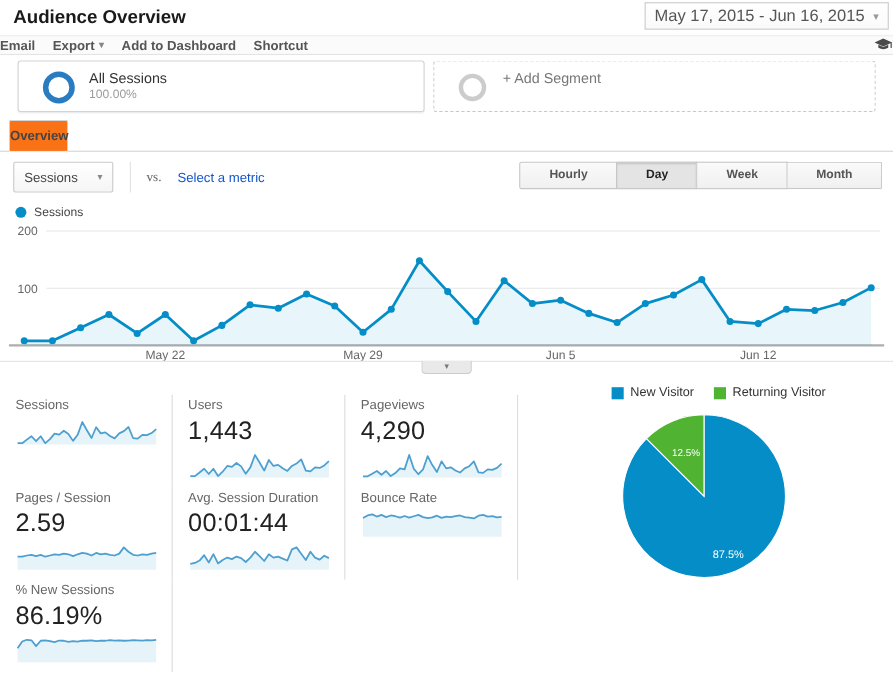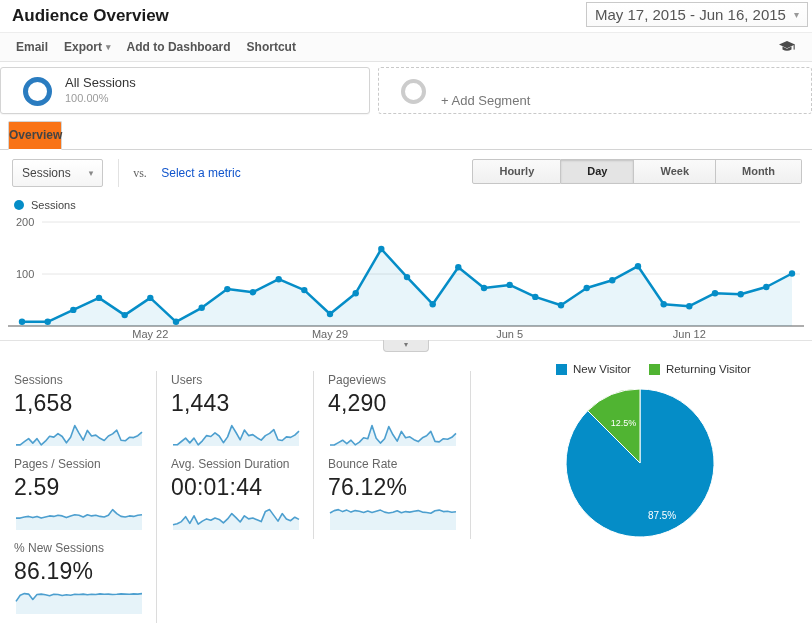--- a/index.html
+++ b/index.html
@@ -9,37 +9,37 @@
 
   
   .hdr { position:relative; height:32px; }
   .title { position:absolute; left:12px; top:6px; font-size:17px; font-weight:bold; color:#1a1a1a; }
   .datepick { position:absolute; right:4px; top:2px; height:25px; display:flex; align-items:center;
     border:1px solid #c9c9c9; background:linear-gradient(#fff,#fafafa); padding:0 8px; cursor:pointer; }
   .datepick .dtext { font-size:15px; color:#555; }
   .datepick .caret { font-size:10px; color:#999; margin-left:8px; }
 
   
-  .toolbar { height:30px; border-top:1px solid #ededed; border-bottom:1px solid #e4e4e4; background:#fbfbfb;
-    display:flex; align-items:center; padding:0 16px; }
+  .toolbar { height:18px; border-top:1px solid #ededed; border-bottom:1px solid #e4e4e4; background:#fbfbfb;
+    display:flex; align-items:center; padding:0 0; }
   .tb-link { font-size:12px; font-weight:bold; color:#555; margin-right:16px; cursor:pointer; display:flex; align-items:center; }
   .tb-link .caret { font-size:9px; color:#888; margin-left:4px; }
   .tb-spacer { flex:1; }
   .gradcap { width:18px; height:14px; cursor:pointer; }
 
   
-  .segments { height:58px; padding:5px 0; display:flex; gap:8px; }
+  .segments { height:58px; padding:5px 16px; display:flex; gap:8px; }
   .seg-card { position:relative; width:370px; height:47px; border:1px solid #d4d4d4; border-radius:3px;
     background:#fff; box-shadow:0 1px 1px rgba(0,0,0,0.04); cursor:pointer; }
   .seg-donut { position:absolute; left:22px; top:9px; width:29px; height:29px; border:5px solid #2a7cc0; border-radius:50%; }
   .seg-name { position:absolute; left:64px; top:7px; font-size:13px; color:#333; }
   .seg-pct { position:absolute; left:64px; top:24px; font-size:11px; color:#9b9b9b; }
   .seg-add { position:relative; flex:1; height:47px; border:1px dashed #c9c9c9; border-radius:3px; cursor:pointer; }
   .seg-ring { position:absolute; left:22px; top:11px; width:25px; height:25px; border:4px solid #ccc; border-radius:50%; }
-  .seg-add-label { position:absolute; left:62px; top:25px; font-size:13px; color:#777;text-align:center; }
+  .seg-add-label { position:absolute; left:62px; top:7px; font-size:13px; color:#777;text-align:center; }
 
   
   .tabbar { position:relative; height:30px; border-bottom:1px solid #d4d4d4; }
   .tab { position:absolute; left:8px; bottom:-1px; width:54px; height:29px; background:#f97316;
     border:1px solid #d4d4d4; border-bottom:1px solid #fff; border-radius:2px 2px 0 0;
     font-size:12px; font-weight:bold; color:#444; line-height:27px; text-align:center; cursor:pointer; }
 
   
   .controls { position:relative; height:46px; padding:9px 12px 0 12px; }
   .metric-select { display:inline-flex; align-items:center; height:28px; padding:0 9px; border:1px solid #c9c9c9;
@@ -207,21 +207,20 @@
     <div class="collapse-handle">
       <span>▾</span>
     </div>
   </div>
 
   <div class="dashboard">
     <div class="metric-grid">
       <div class="mrow">
         <div class="metric">
           <div class="mlabel">Sessions</div>
-          <div class="mvalue">1,658</div>
           <svg class="spark" width="130" height="26">
               <path d="M2,25 L2.0,23.9 L6.2,23.9 L10.4,20.7 L14.6,17.6 L18.8,22.1 L23.0,17.6 L27.2,23.9 L31.4,20.2 L35.6,15.2 L39.8,16.1 L44.0,12.6 L48.2,15.5 L52.4,21.8 L56.6,16.3 L60.8,4.6 L65.0,12.1 L69.2,19.2 L73.4,9.4 L77.6,15.0 L81.8,14.1 L86.0,17.3 L90.2,19.5 L94.4,15.0 L98.6,12.9 L102.8,9.2 L107.0,19.2 L111.2,19.8 L115.4,16.3 L119.6,16.6 L123.8,14.7 L128.0,11.1 L128,25 Z" fill="rgba(5,141,199,0.10)"></path>
               <path d="M2.0,23.9 L6.2,23.9 L10.4,20.7 L14.6,17.6 L18.8,22.1 L23.0,17.6 L27.2,23.9 L31.4,20.2 L35.6,15.2 L39.8,16.1 L44.0,12.6 L48.2,15.5 L52.4,21.8 L56.6,16.3 L60.8,4.6 L65.0,12.1 L69.2,19.2 L73.4,9.4 L77.6,15.0 L81.8,14.1 L86.0,17.3 L90.2,19.5 L94.4,15.0 L98.6,12.9 L102.8,9.2 L107.0,19.2 L111.2,19.8 L115.4,16.3 L119.6,16.6 L123.8,14.7 L128.0,11.1" fill="none" stroke="#4d9fcf" stroke-width="1.6" stroke-linejoin="round"></path>
             </svg>
         </div>
         <div class="metric">
           <div class="mlabel">Users</div>
           <div class="mvalue">1,443</div>
           <svg class="spark" width="130" height="26">
               <path d="M2,25 L2.0,23.8 L6.2,23.8 L10.4,20.5 L14.6,17.1 L18.8,21.9 L23.0,17.1 L27.2,23.8 L31.4,19.8 L35.6,14.6 L39.8,15.5 L44.0,11.9 L48.2,15.0 L52.4,21.7 L56.6,15.9 L60.8,4.6 L65.0,11.5 L69.2,18.8 L73.4,9.1 L77.6,14.6 L81.8,13.6 L86.0,16.7 L90.2,19.1 L94.4,14.6 L98.6,12.4 L102.8,8.6 L107.0,18.8 L111.2,19.5 L115.4,15.9 L119.6,16.4 L123.8,14.1 L128.0,10.2 L128,25 Z" fill="rgba(5,141,199,0.10)"></path>
@@ -249,21 +248,20 @@
         <div class="metric">
           <div class="mlabel">Avg. Session Duration</div>
           <div class="mvalue">00:01:44</div>
           <svg class="spark" width="130" height="26">
               <path d="M2,25 L2.0,19.7 L6.2,18.8 L10.4,16.6 L14.6,11.7 L18.8,18.4 L23.0,10.8 L27.2,19.2 L31.4,16.1 L35.6,13.9 L39.8,15.3 L44.0,13.0 L48.2,14.4 L52.4,17.9 L56.6,13.9 L60.8,8.6 L65.0,12.6 L69.2,17.0 L73.4,10.8 L77.6,13.9 L81.8,13.0 L86.0,14.8 L90.2,16.6 L94.4,6.4 L98.6,4.6 L102.8,10.4 L107.0,16.1 L111.2,8.6 L115.4,13.9 L119.6,15.7 L123.8,12.2 L128.0,14.4 L128,25 Z" fill="rgba(5,141,199,0.10)"></path>
               <path d="M2.0,19.7 L6.2,18.8 L10.4,16.6 L14.6,11.7 L18.8,18.4 L23.0,10.8 L27.2,19.2 L31.4,16.1 L35.6,13.9 L39.8,15.3 L44.0,13.0 L48.2,14.4 L52.4,17.9 L56.6,13.9 L60.8,8.6 L65.0,12.6 L69.2,17.0 L73.4,10.8 L77.6,13.9 L81.8,13.0 L86.0,14.8 L90.2,16.6 L94.4,6.4 L98.6,4.6 L102.8,10.4 L107.0,16.1 L111.2,8.6 L115.4,13.9 L119.6,15.7 L123.8,12.2 L128.0,14.4" fill="none" stroke="#4d9fcf" stroke-width="1.6" stroke-linejoin="round"></path>
             </svg>
         </div>
         <div class="metric">
           <div class="mlabel">Bounce Rate</div>
-          <div class="mvalue">76.12%</div>
           <svg class="spark" width="130" height="26">
               <path d="M2,25 L2.0,8.0 L6.2,5.6 L10.4,4.6 L14.6,6.6 L18.8,5.1 L23.0,7.1 L27.2,5.6 L31.4,6.3 L35.6,7.5 L39.8,6.1 L44.0,7.5 L48.2,6.3 L52.4,5.1 L56.6,7.1 L60.8,8.0 L65.0,7.3 L69.2,5.8 L73.4,7.8 L77.6,6.6 L81.8,7.1 L86.0,6.3 L90.2,5.6 L94.4,7.1 L98.6,7.5 L102.8,8.3 L107.0,5.8 L111.2,5.1 L115.4,6.6 L119.6,6.3 L123.8,7.3 L128.0,6.8 L128,25 Z" fill="rgba(5,141,199,0.10)"></path>
               <path d="M2.0,8.0 L6.2,5.6 L10.4,4.6 L14.6,6.6 L18.8,5.1 L23.0,7.1 L27.2,5.6 L31.4,6.3 L35.6,7.5 L39.8,6.1 L44.0,7.5 L48.2,6.3 L52.4,5.1 L56.6,7.1 L60.8,8.0 L65.0,7.3 L69.2,5.8 L73.4,7.8 L77.6,6.6 L81.8,7.1 L86.0,6.3 L90.2,5.6 L94.4,7.1 L98.6,7.5 L102.8,8.3 L107.0,5.8 L111.2,5.1 L115.4,6.6 L119.6,6.3 L123.8,7.3 L128.0,6.8" fill="none" stroke="#4d9fcf" stroke-width="1.6" stroke-linejoin="round"></path>
             </svg>
         </div>
       </div>
       <div class="mrow">
         <div class="metric">
           <div class="mlabel">% New Sessions</div>
           <div class="mvalue">86.19%</div>

